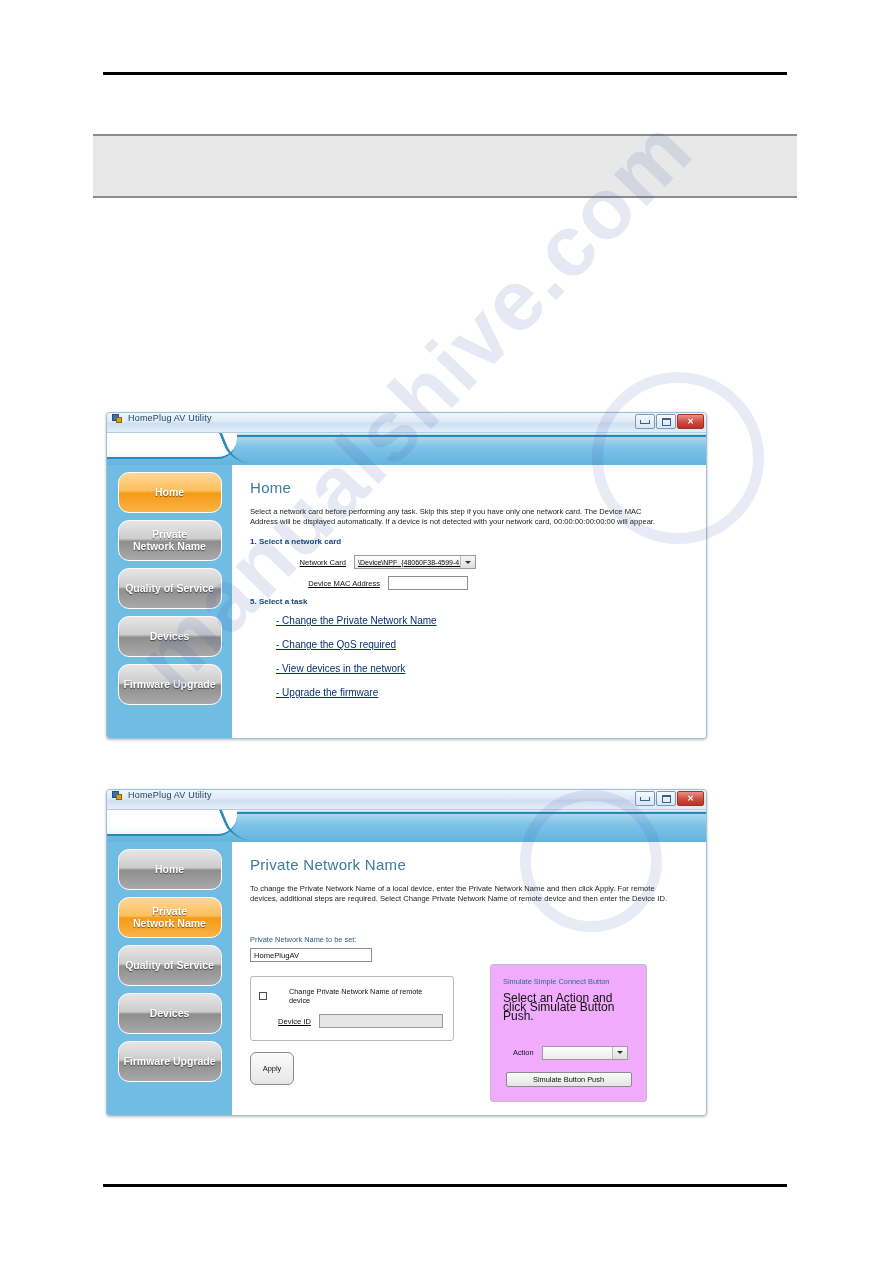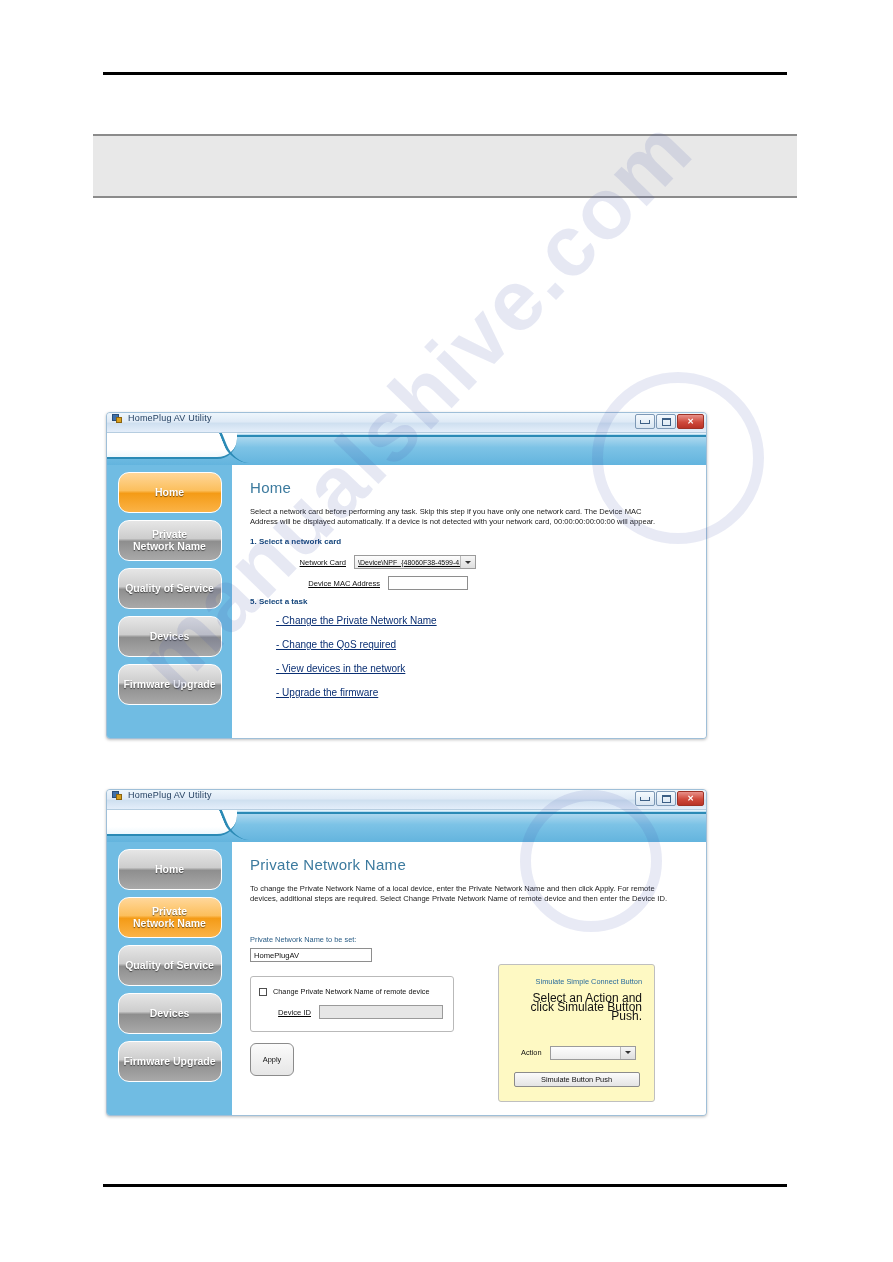--- a/index.html
+++ b/index.html
@@ -241,42 +241,41 @@
     font-size:7.6px;color:#111;display:flex;align-items:center;padding-left:3px;
     box-sizing:border-box;
   }
   .groupbox{
     margin-top:14px;width:204px;
     border:1px solid #b9b9b9;border-radius:3px;
     padding:10px 8px 12px 8px;
     box-sizing:border-box;
     background:#fff;
   }
-  .chk-row{display:flex;align-items:center;gap:6px;margin-bottom:9px;}
+  .chk-row{display:flex;align-items:center;gap:22px;margin-bottom:9px;}
   .chk{
     width:8px;height:8px;border:1px solid #4e4e4e;background:#fff;
     box-sizing:border-box;flex:0 0 auto;
   }
   .chk-lbl{font-size:7.3px;color:#111;}
   .btn{
     margin-top:11px;
     width:44px;height:33px;
     border:1px solid #8b8b8b;border-radius:6px;
     background:linear-gradient(to bottom,#fbfbfb,#e6e6e6);
     font-size:7.4px;color:#111;
     display:flex;align-items:center;justify-content:center;
     box-sizing:border-box;
   }
   .panel-right{
-    position:absolute;left:266px;top:122px;width:157px;
+    position:absolute;left:258px;top:122px;width:157px;
     border:1px solid #bfbfbf;border-radius:3px;
-    background:#fef9c3;
+    background:#f0abfc;
     padding:12px 12px 14px 12px;
     box-sizing:border-box;
-    text-align:right;
   }
   .panel-title{font-size:7.4px;color:#2a6c9c;margin-bottom:8px;}
   .panel-desc{font-size:12px;color:#111;line-height:9.2px;margin-bottom:24px;}
   .action-row{display:flex;align-items:center;gap:8px;margin-bottom:12px;padding-left:10px;}
   .action-lbl{font-size:7.4px;color:#111;}
   .combo-empty{
     width:86px;height:14px;border:1px solid #9b9b9b;
     background:linear-gradient(to bottom,#fdfdfd,#ececec);
     position:relative;box-sizing:border-box;
   }

